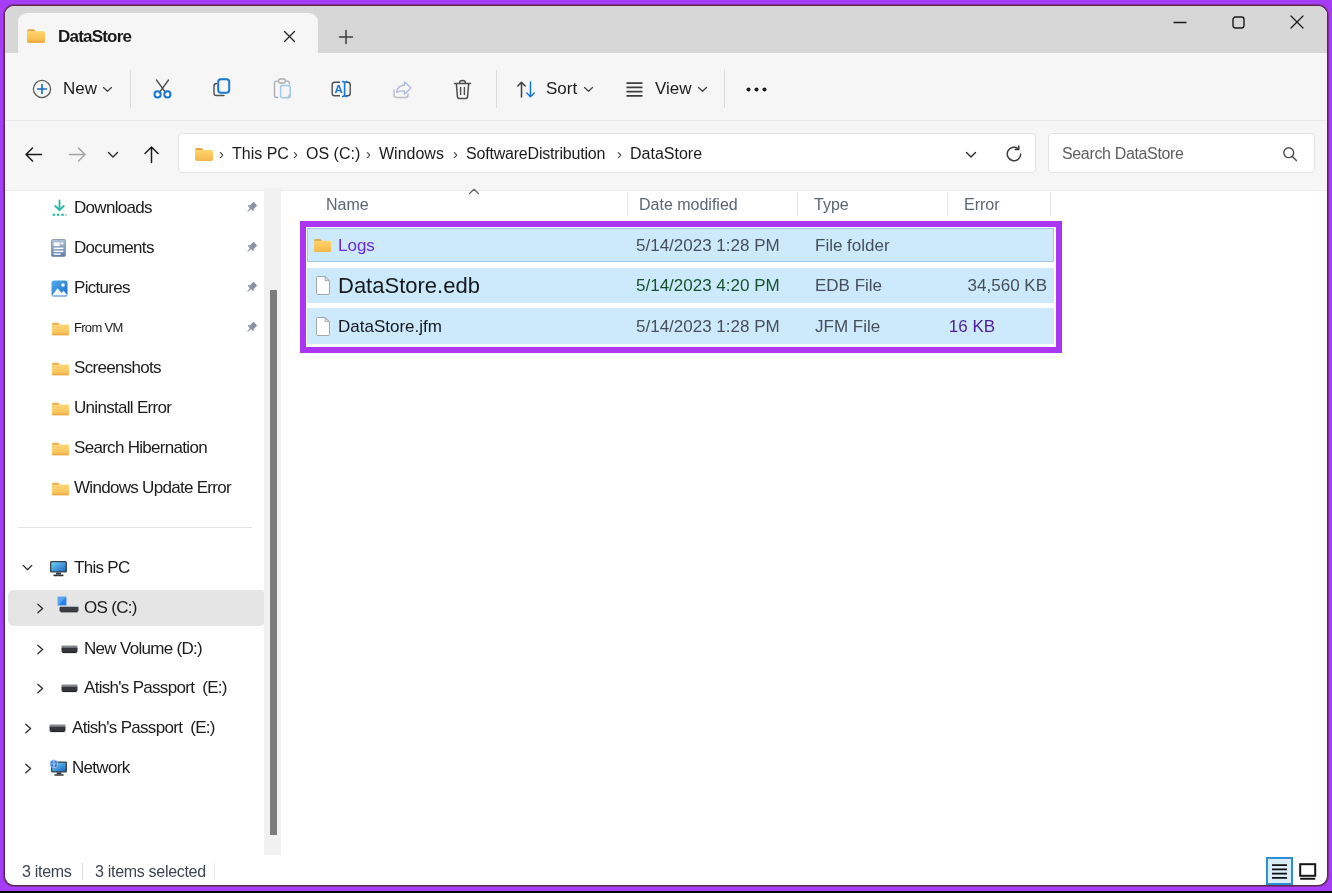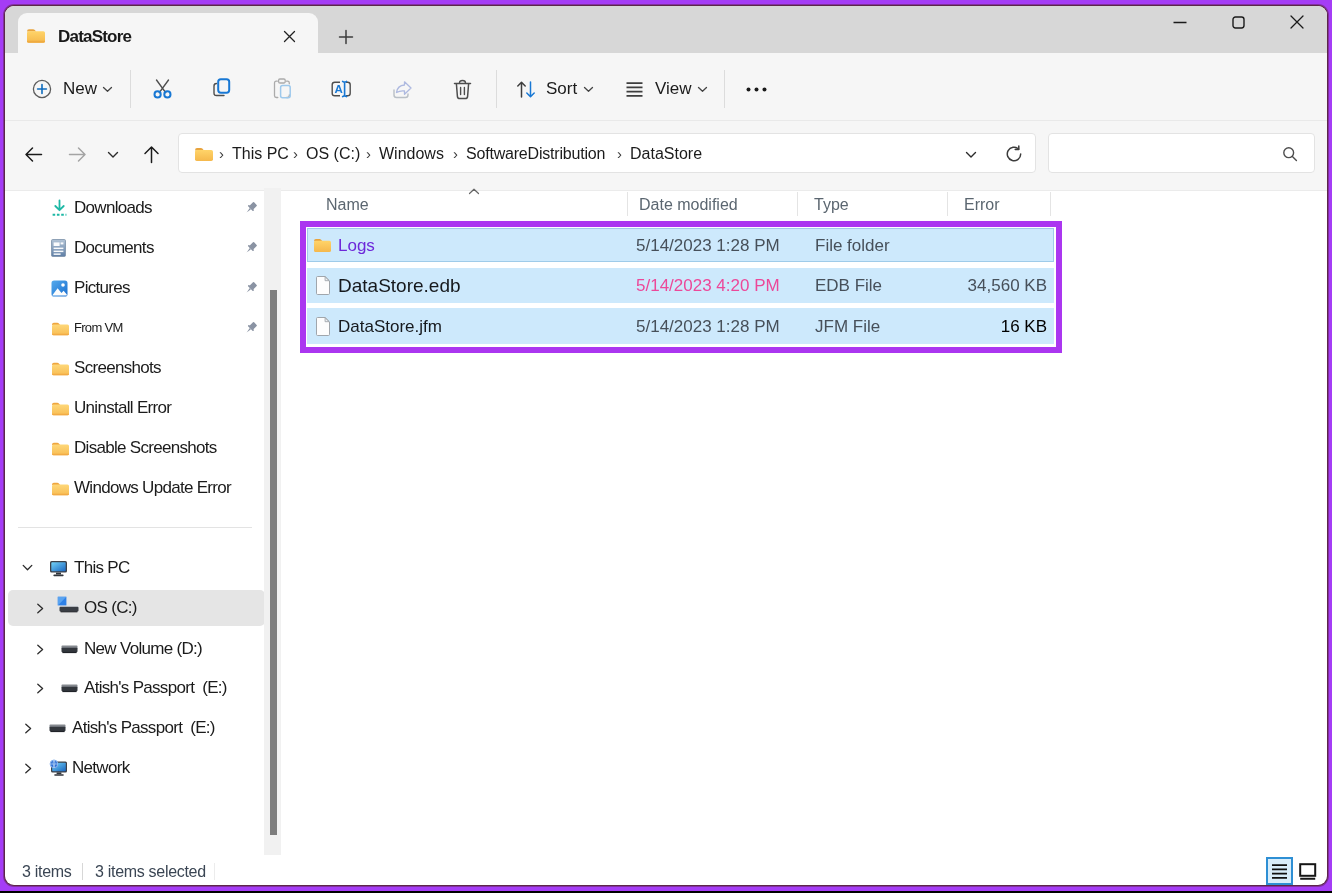--- a/index.html
+++ b/index.html
@@ -157,20 +157,21 @@
   <div class="t sb" style="left:612px;top:128px;font-size:15px;color:#3c3c3c">›</div>
   <div class="t sb" style="left:625px;top:128px;font-size:16px">DataStore</div>
   <svg class="a" style="left:960px;top:145px" width="12" height="8" viewBox="0 0 12 8">
       <path d="M1.5 1.5 L6 6 L10.5 1.5" fill="none" stroke="#2b2b2b" stroke-width="1.4" stroke-linecap="round" stroke-linejoin="round"></path>
     </svg>
   <svg class="a" style="left:1000px;top:139px" width="18" height="18" viewBox="0 0 18 18">
     <path d="M15.7 9 A6.7 6.7 0 1 1 13.6 4.1" fill="none" stroke="#3c3c3c" stroke-width="1.5" stroke-linecap="round"></path>
     <path d="M13.8 1 V4.6 H10.2" fill="none" stroke="#3c3c3c" stroke-width="1.5" stroke-linecap="round" stroke-linejoin="round"></path>
   </svg>
   <div class="box" style="left:1043px;width:267px"></div>
+  <div class="t sb" style="left:1057px;top:128px;font-size:16px;letter-spacing:-0.35px;color:#5e5e5e">Search DataStore</div>
   <svg class="a" style="left:1277px;top:140px" width="16" height="16" viewBox="0 0 16 16">
     <circle cx="6.7" cy="6.7" r="4.9" fill="none" stroke="#4e4e4e" stroke-width="1.4"></circle>
     <path d="M10.4 10.4 L14.4 14.4" stroke="#4e4e4e" stroke-width="1.4" stroke-linecap="round"></path>
   </svg>
 
   <svg class="a" style="left:46px;top:193px" width="17" height="18" viewBox="0 0 17 18">
     <path d="M8.5 1.5 v9.5 M4.3 7 L8.5 11.2 L12.7 7" fill="none" stroke="#1eb8a5" stroke-width="1.8" stroke-linecap="round" stroke-linejoin="round"></path>
     <path d="M1.6 15.8 h13.8" stroke="#1eb8a5" stroke-width="2" stroke-dasharray="2.6 1.7"></path>
   </svg>
   <div class="t" style="left:69px;top:192px;font-size:17px;line-height:20px;letter-spacing:-0.7px">Downloads</div>
@@ -197,21 +198,21 @@
         </linearGradient>
       </defs>
     <rect x="0.5" y="0.5" width="16" height="16" rx="2.6" fill="url(#gpic)"></rect>
     <circle cx="12" cy="5" r="1.8" fill="#fff"></circle>
     <path d="M1.2 15.4 L6.6 8.3 L10.5 13 L12.6 10.7 L15.8 14.4 L15.8 15.4 Z" fill="#fdfdfd"></path>
   </svg>
   <div class="t" style="left:69px;top:272px;font-size:17px;line-height:20px;letter-spacing:-0.7px">Pictures</div>
   <div class="t" style="left:69px;top:312px;font-size:13px;line-height:20px;letter-spacing:-0.7px">From VM</div>
   <div class="t" style="left:69px;top:352px;font-size:17px;line-height:20px;letter-spacing:-0.7px">Screenshots</div>
   <div class="t" style="left:69px;top:392px;font-size:17px;line-height:20px;letter-spacing:-0.7px">Uninstall Error</div>
-  <div class="t" style="left:69px;top:432px;font-size:17px;line-height:20px;letter-spacing:-0.7px">Disable Screenshots</div>
+  <div class="t" style="left:69px;top:432px;font-size:17px;line-height:20px;letter-spacing:-0.7px">Search Hibernation</div>
   <div class="t" style="left:69px;top:472px;font-size:17px;line-height:20px;letter-spacing:-0.7px">Windows Update Error</div>
   <div class="a" style="left:13px;top:521px;width:234px;height:1px;background:#e3e3e3"></div>
 
   <svg class="a" style="left:46px;top:315px" width="19" height="15" viewBox="0 0 19 15">
       <defs>
         <linearGradient id="gfa" x1="0" y1="0" x2="0" y2="1">
           <stop offset="0" stop-color="#fed778"></stop>
           <stop offset="1" stop-color="#f8bd53"></stop>
         </linearGradient>
       </defs>
@@ -401,32 +402,32 @@
     <path d="M1 4.2 Q1 2 2.9 2 L6.6 2 Q7.3 2 7.9 2.6 L9.4 4.2 Z" fill="#e8a43e"></path>
     <rect x="1" y="3.8" width="17" height="11.2" rx="1.6" fill="url(#gf3)"></rect>
   </svg>
   <div class="t" style="left:333px;top:230px;font-size:17px;line-height:19px;color:#6d28d9">Logs</div>
   <div class="t" style="left:631px;top:230px;font-size:17px;line-height:19px;color:#47505a">5/14/2023 1:28 PM</div>
   <div class="t" style="left:810px;top:230px;font-size:17px;line-height:19px;color:#47505a">File folder</div>
   <svg class="a" style="left:310px;top:269px" width="17" height="21" viewBox="0 0 17 21">
     <path d="M2.6 1.5 h7.6 l4.3 4.3 v12.6 a1.1 1.1 0 0 1 -1.1 1.1 H2.6 a1.1 1.1 0 0 1 -1.1 -1.1 V2.6 a1.1 1.1 0 0 1 1.1 -1.1 z" fill="#fdfdfd" stroke="#a0a6ac" stroke-width="1"></path>
     <path d="M10.1 1.8 v3.9 h3.9 z" fill="#eef1f3" stroke="#a0a6ac" stroke-width="0.9"></path>
   </svg>
-  <div class="t" style="left:333px;top:270px;font-size:19px;line-height:19px;color:#16191d">DataStore.edb</div>
-  <div class="t" style="left:631px;top:270px;font-size:17px;line-height:19px;color:#ec4899">5/14/2023 4:20 PM</div>
+  <div class="t" style="left:333px;top:270px;font-size:22px;line-height:19px;color:#16191d">DataStore.edb</div>
+  <div class="t" style="left:631px;top:270px;font-size:17px;line-height:19px;color:#14532d">5/14/2023 4:20 PM</div>
   <div class="t" style="left:810px;top:270px;font-size:17px;line-height:19px;color:#47505a">EDB File</div>
   <div class="t" style="left:892px;top:270px;width:150px;text-align:right;font-size:17px;line-height:19px;color:#47505a">34,560 KB</div>
   <svg class="a" style="left:310px;top:310px" width="17" height="21" viewBox="0 0 17 21">
     <path d="M2.6 1.5 h7.6 l4.3 4.3 v12.6 a1.1 1.1 0 0 1 -1.1 1.1 H2.6 a1.1 1.1 0 0 1 -1.1 -1.1 V2.6 a1.1 1.1 0 0 1 1.1 -1.1 z" fill="#fdfdfd" stroke="#a0a6ac" stroke-width="1"></path>
     <path d="M10.1 1.8 v3.9 h3.9 z" fill="#eef1f3" stroke="#a0a6ac" stroke-width="0.9"></path>
   </svg>
   <div class="t" style="left:333px;top:311px;font-size:17px;line-height:19px;color:#16191d">DataStore.jfm</div>
   <div class="t" style="left:631px;top:311px;font-size:17px;line-height:19px;color:#47505a">5/14/2023 1:28 PM</div>
   <div class="t" style="left:810px;top:311px;font-size:17px;line-height:19px;color:#47505a">JFM File</div>
-  <div class="t" style="left:892px;top:311px;width:150px;text-align:right;font-size:17px;line-height:19px;color:#000000">16 KB</div>
+  <div class="t" style="left:892px;top:311px;width:150px;text-align:center;font-size:17px;line-height:19px;color:#4c1d95">16 KB</div>
 
   <div class="a" style="left:295px;top:215px;width:762px;height:132px;border:6px solid #ab36f0;box-sizing:border-box"></div>
 
   <div class="t" style="left:17px;top:857px;font-size:16px;line-height:17px;letter-spacing:-0.3px;color:#3a4553">3 items</div>
   <div class="a" style="left:77px;top:857px;width:1px;height:17px;background:#d7d7d7"></div>
   <div class="t" style="left:90px;top:857px;font-size:16px;line-height:17px;letter-spacing:-0.3px;color:#3a4553">3 items selected</div>
   <div class="a" style="left:209px;top:857px;width:1px;height:17px;background:#ececec"></div>
   <div class="a" style="left:1261px;top:851px;width:27px;height:28px;background:#d9edfa;border:2px solid #2e8fd4;box-sizing:border-box"></div>
   <svg class="a" style="left:1266px;top:858px" width="17" height="15" viewBox="0 0 17 15">
     <path d="M1 1.2 H16 M1 5.4 H16 M1 9.6 H16 M1 13.8 H16" stroke="#111" stroke-width="1.7"></path>

